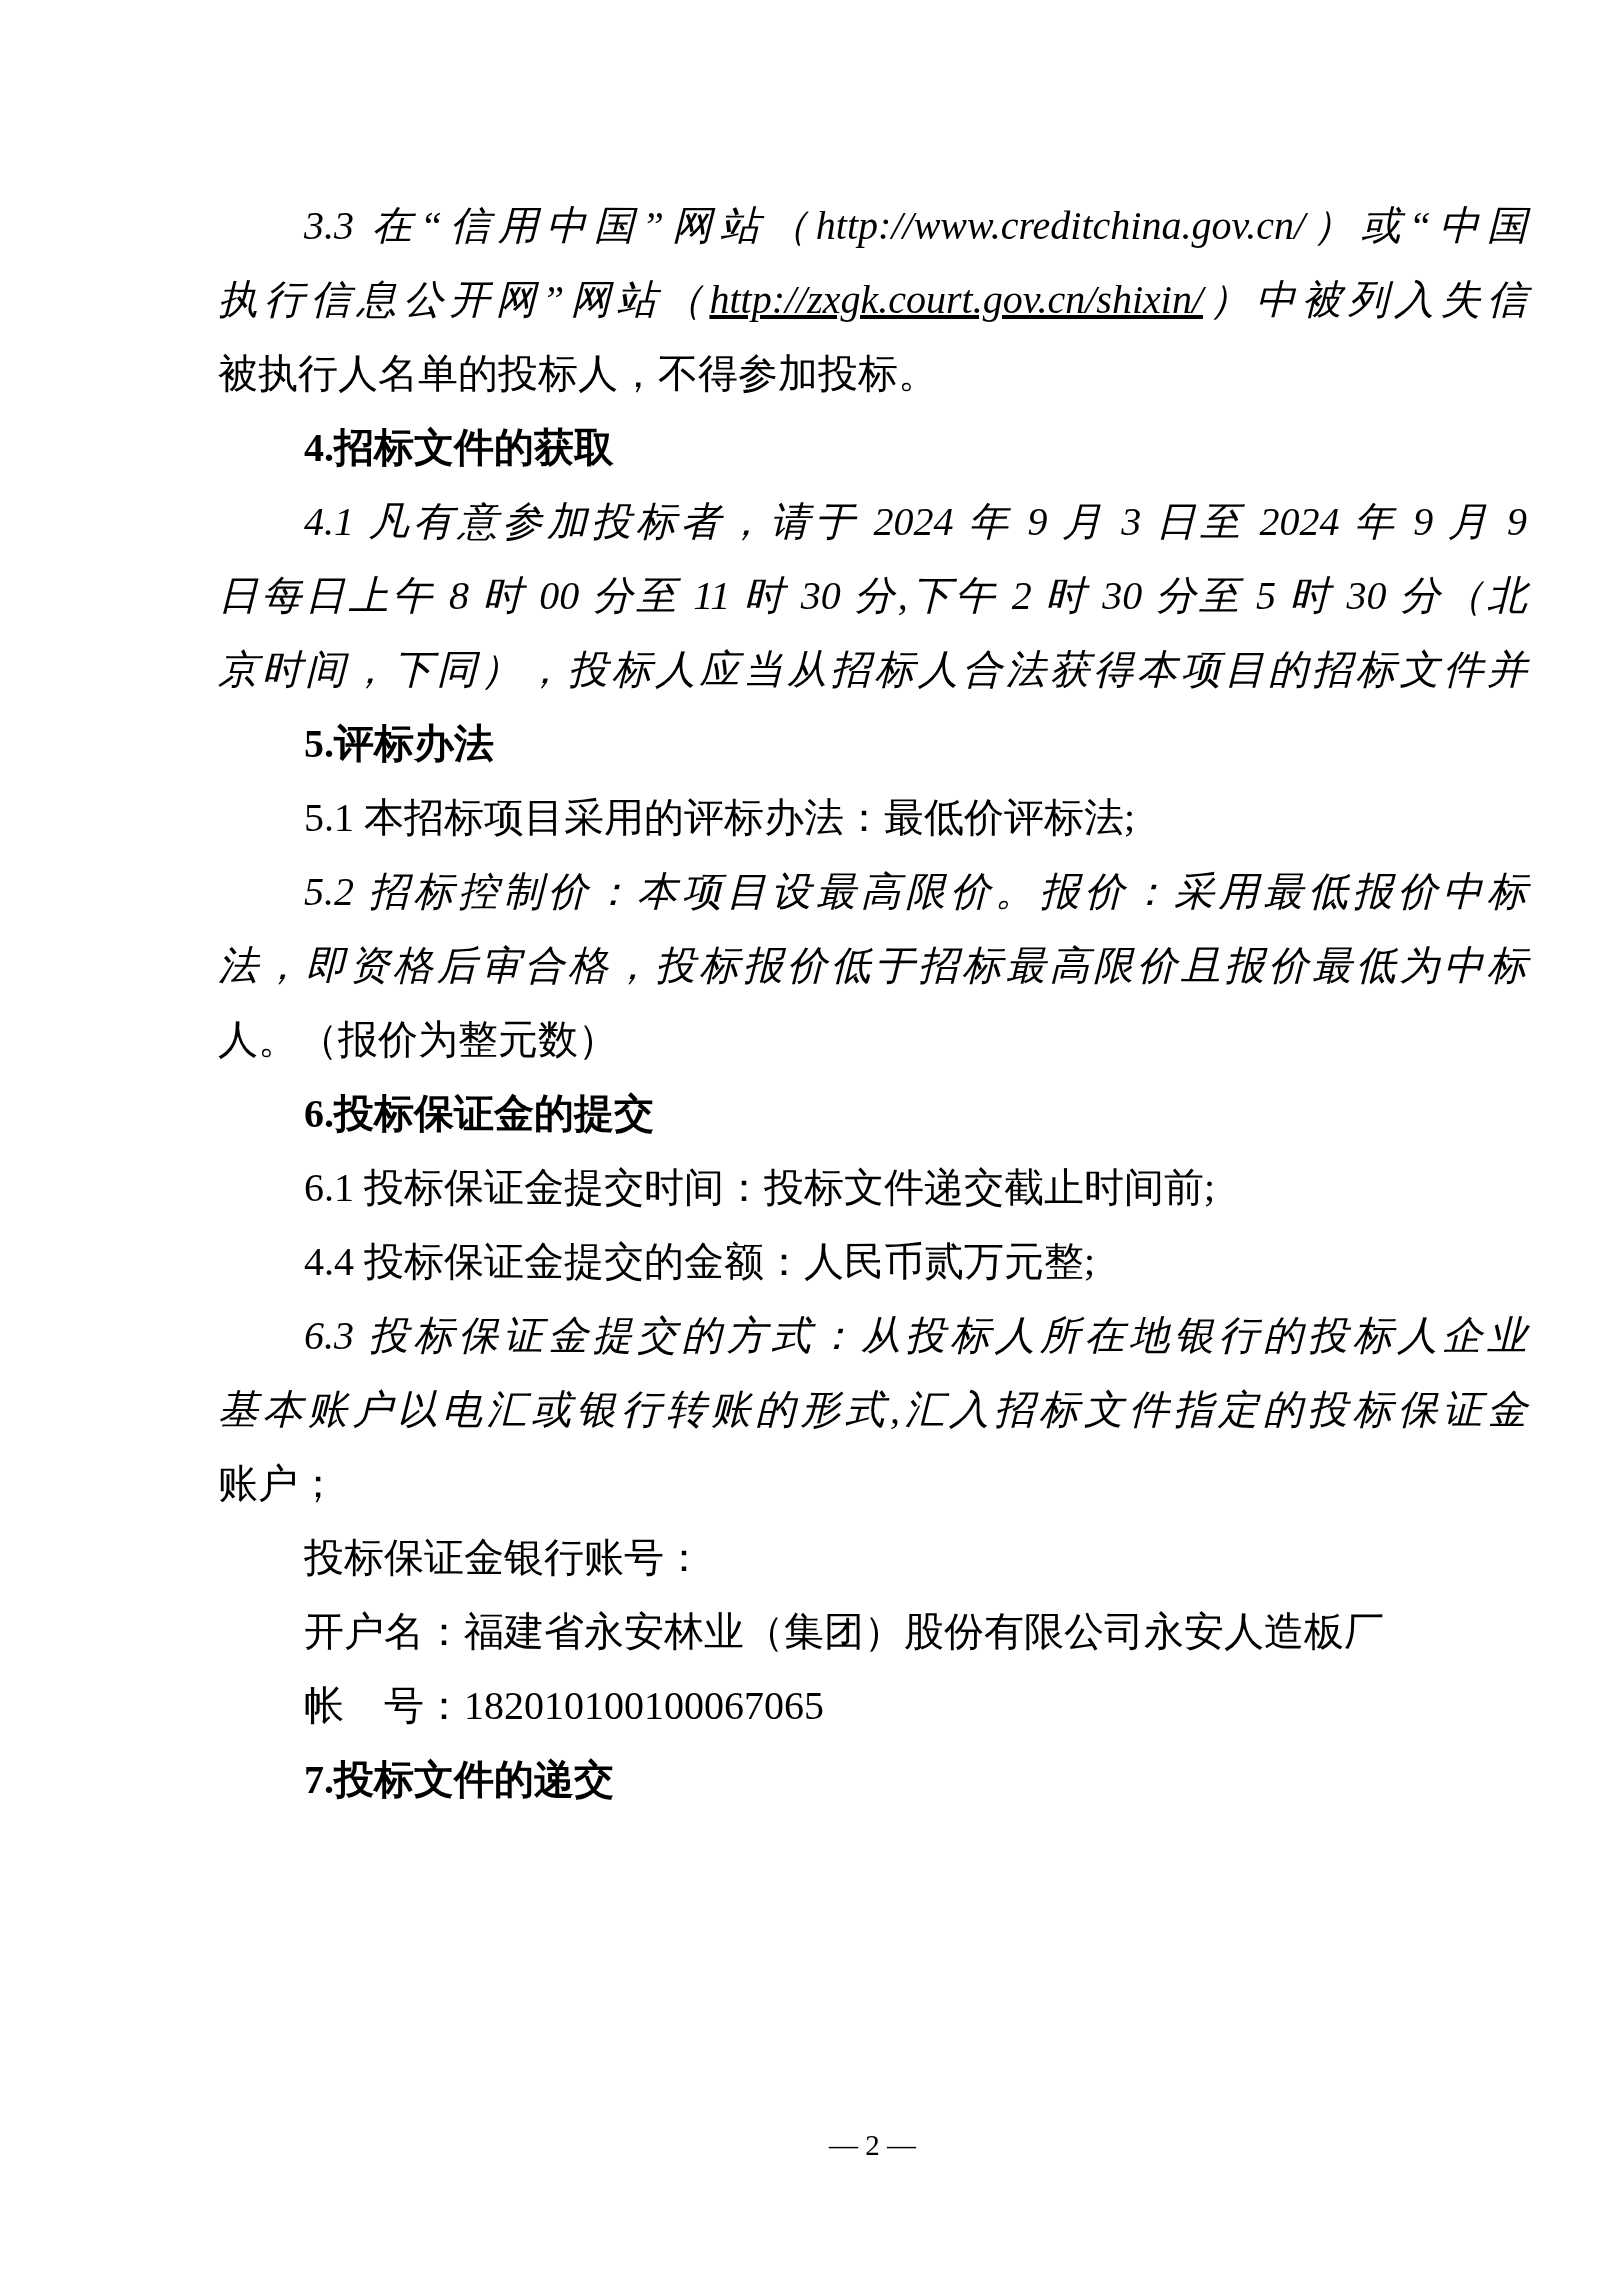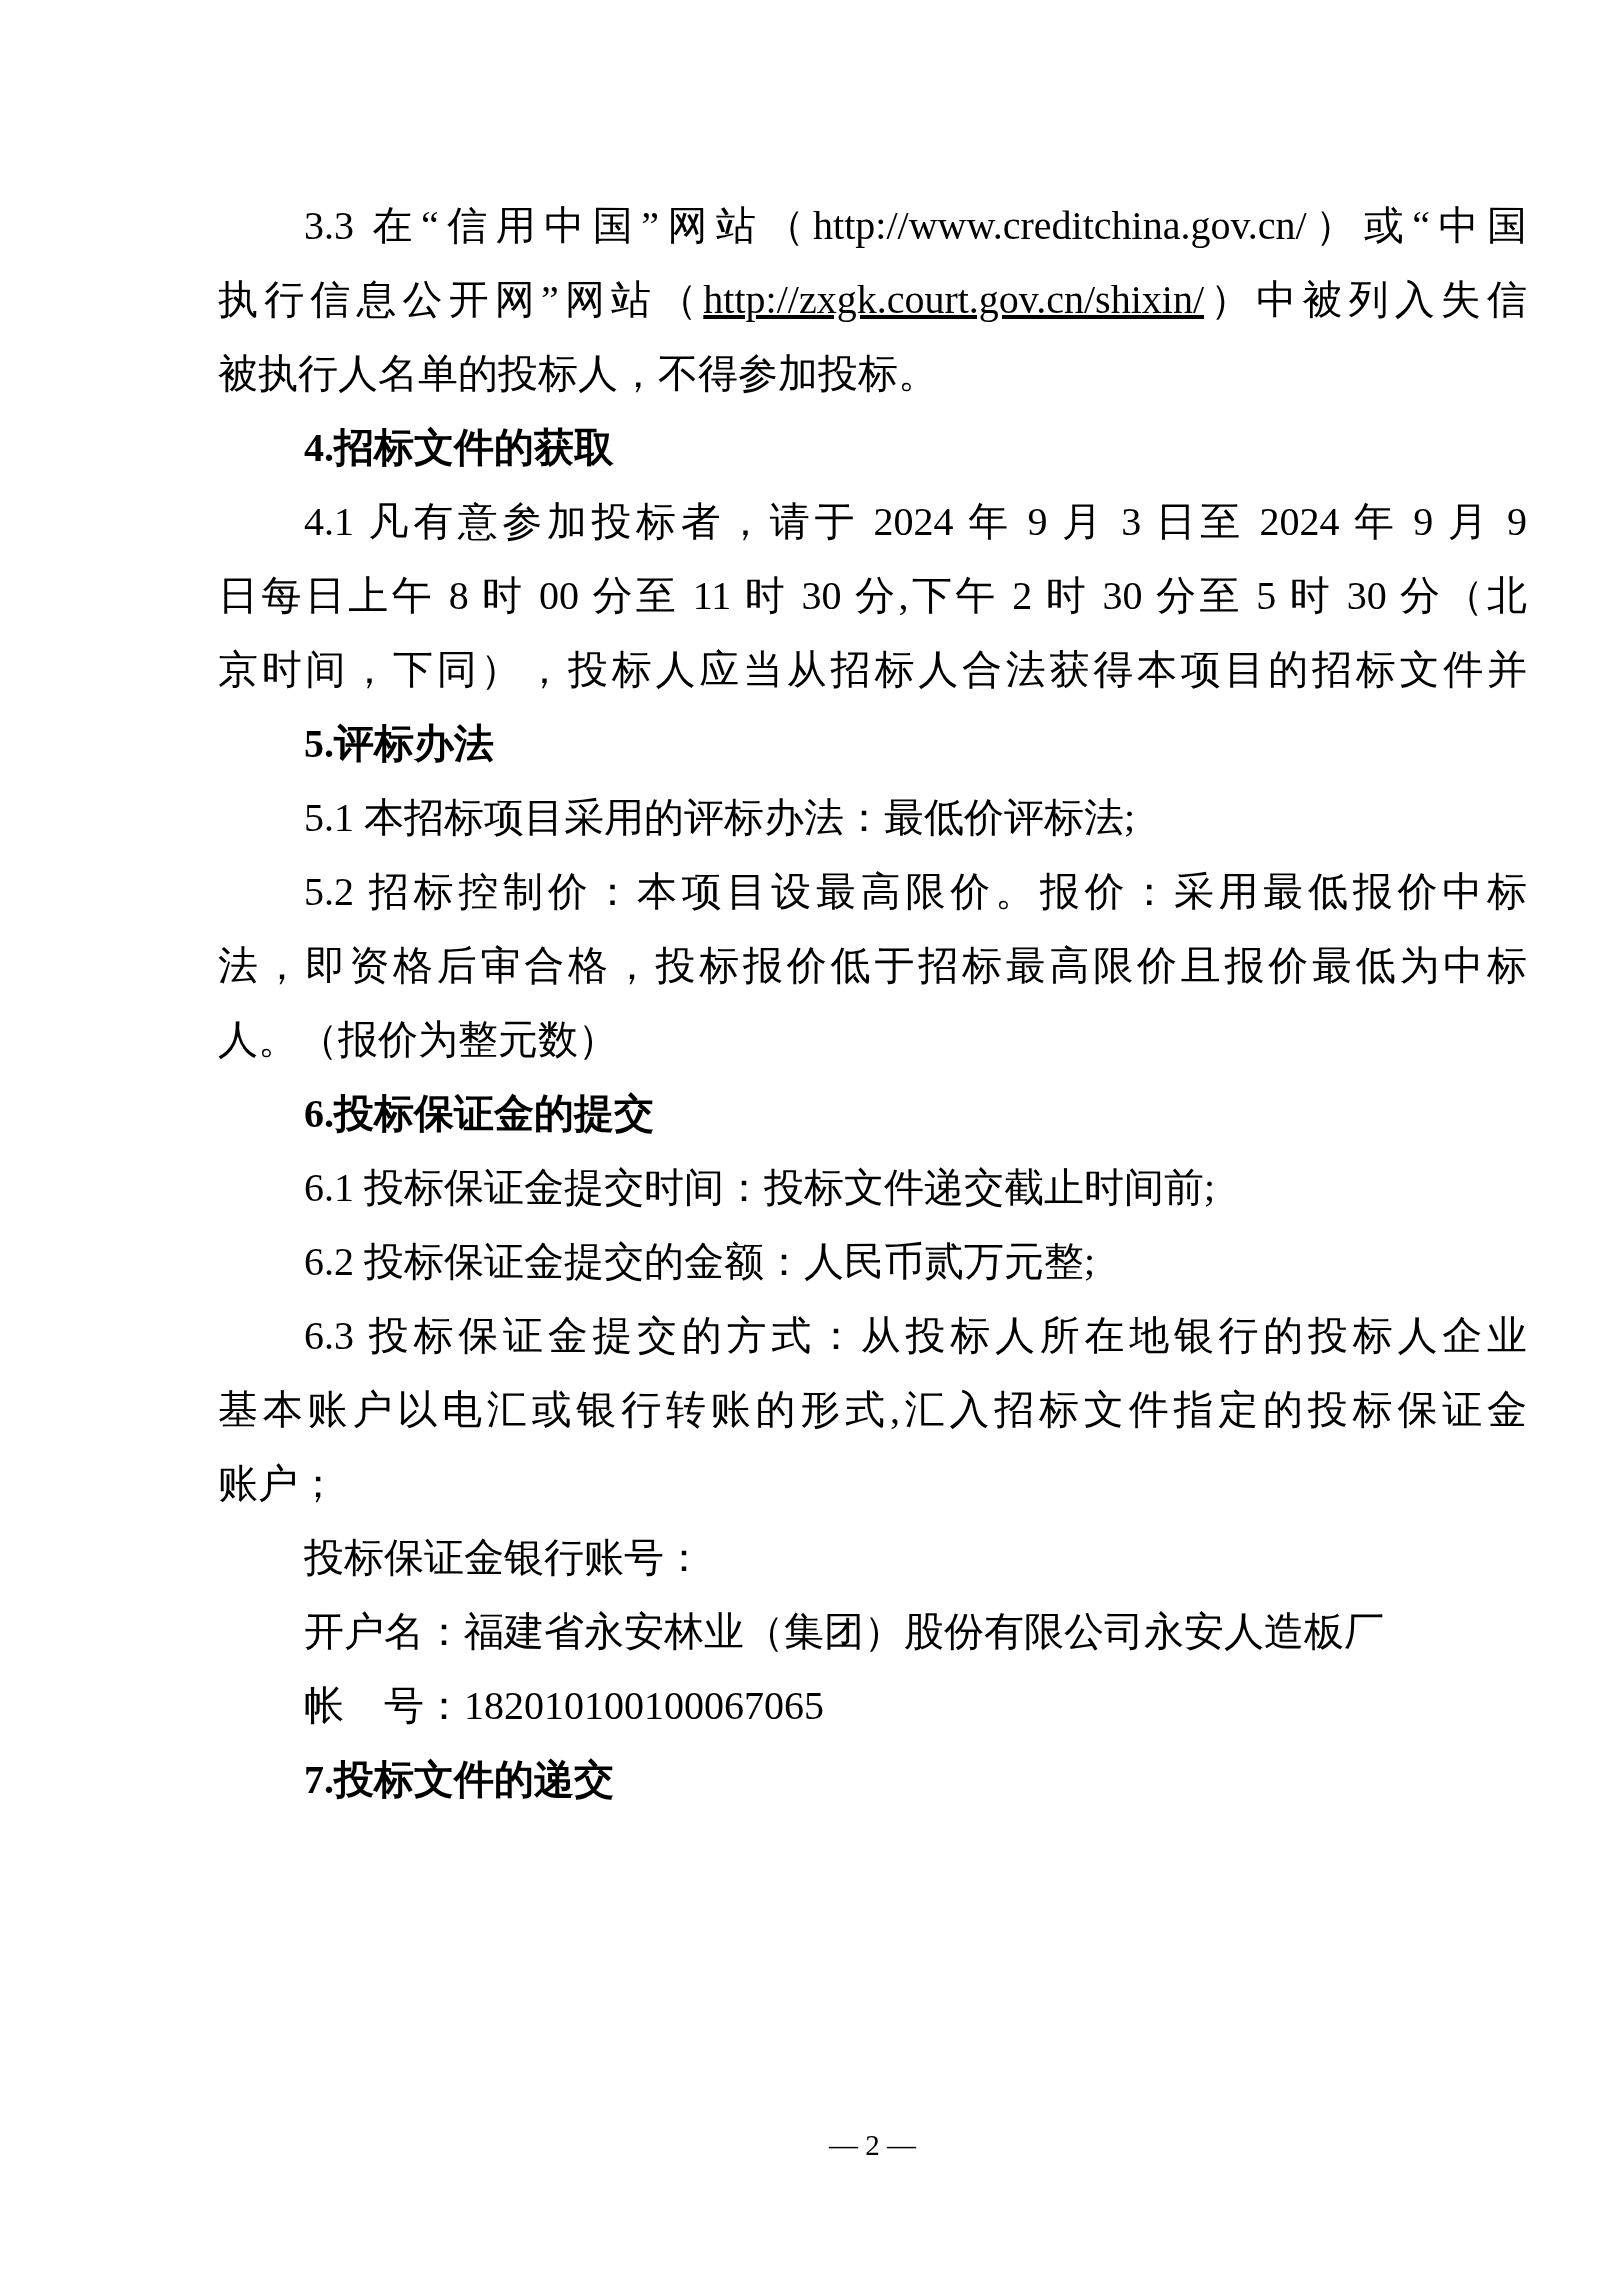--- a/index.html
+++ b/index.html
@@ -23,20 +23,21 @@
     line-height: 74px;
   }
   .line {
     height: 74px;
     white-space: nowrap;
   }
   .just {
     white-space: normal;
     text-align: justify;
     text-align-last: justify;
+    font-style: italic;
     -moz-text-align-last: justify;
   }
   .indent {
     text-indent: 86px;
   }
   .heading {
     font-weight: bold;
   }
   .u {
     text-decoration: underline;
@@ -62,21 +63,21 @@
   <div class="line indent just">4.1 凡有意参加投标者，请于 2024 年 9 月 3 日至 2024 年 9 月 9</div>
   <div class="line just">日每日上午 8 时 00 分至 11 时 30 分,下午 2 时 30 分至 5 时 30 分（北</div>
   <div class="line just">京时间，下同），投标人应当从招标人合法获得本项目的招标文件并</div>
   <div class="line indent heading">5.评标办法</div>
   <div class="line indent">5.1 本招标项目采用的评标办法：最低价评标法;</div>
   <div class="line indent just">5.2 招标控制价：本项目设最高限价。报价：采用最低报价中标</div>
   <div class="line just">法，即资格后审合格，投标报价低于招标最高限价且报价最低为中标</div>
   <div class="line">人。（报价为整元数）</div>
   <div class="line indent heading">6.投标保证金的提交</div>
   <div class="line indent">6.1 投标保证金提交时间：投标文件递交截止时间前;</div>
-  <div class="line indent">6.2 投标保证金提交的金额：人民币贰万元整;</div>
+  <div class="line indent">4.4 投标保证金提交的金额：人民币贰万元整;</div>
   <div class="line indent just">6.3 投标保证金提交的方式：从投标人所在地银行的投标人企业</div>
   <div class="line just">基本账户以电汇或银行转账的形式,汇入招标文件指定的投标保证金</div>
   <div class="line">账户；</div>
   <div class="line indent">投标保证金银行账号：</div>
   <div class="line indent">开户名：福建省永安林业（集团）股份有限公司永安人造板厂</div>
   <div class="line indent">帐　号：182010100100067065</div>
   <div class="line indent heading">7.投标文件的递交</div>
 </div>
 
 <div class="footer">— 2 —</div>

